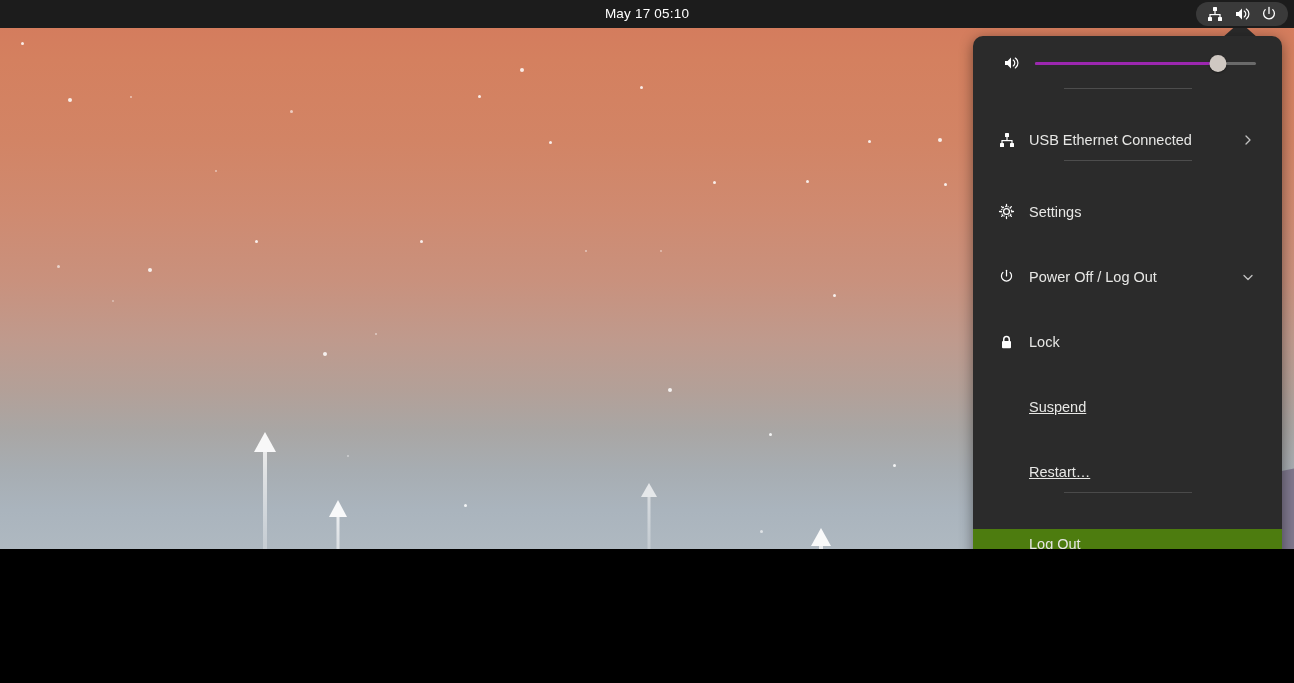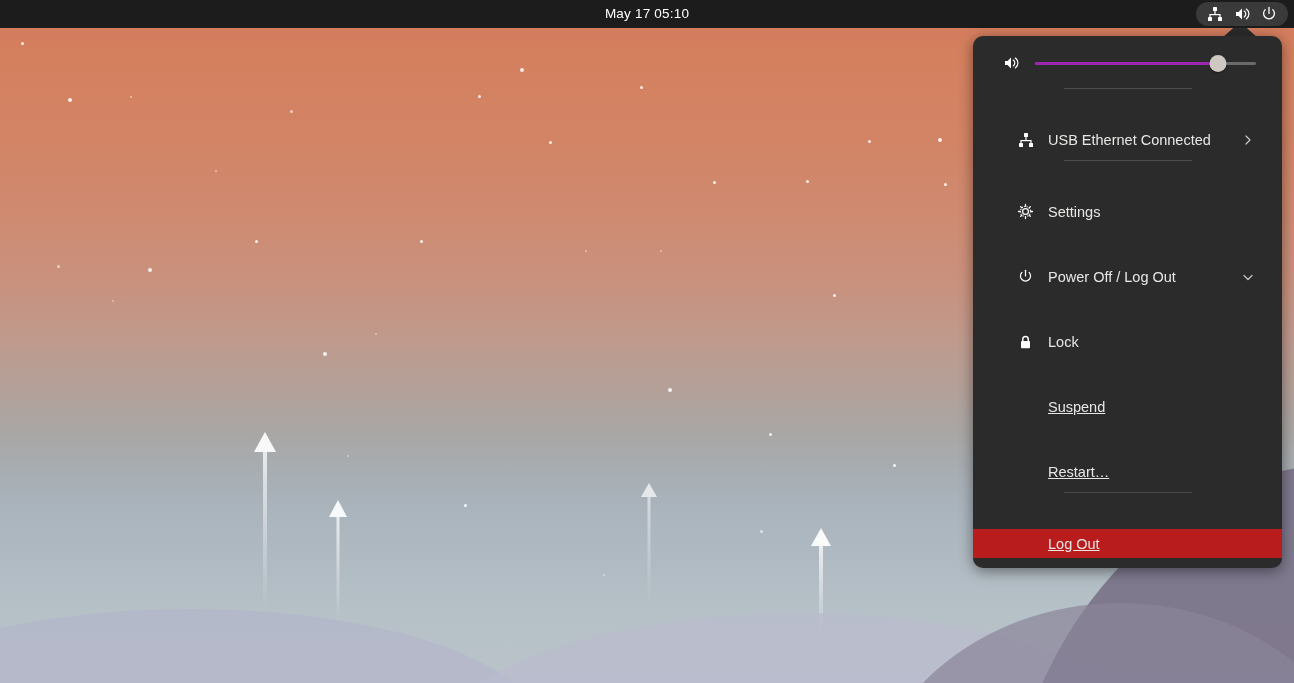--- a/index.html
+++ b/index.html
@@ -7,21 +7,21 @@
     padding: 0;
     background: #000;
   }
   body {
     font-family: "Liberation Sans", sans-serif;
     -webkit-font-smoothing: antialiased;
   }
   #screen {
     position: relative;
     width: 1294px;
-    height: 683px;
+    height: 549px;
     overflow: hidden;
   }
 
   
   #wallpaper {
     position: absolute;
     left: 0; top: 0;
     width: 1294px;
     height: 683px;
     background: linear-gradient(to bottom,
@@ -188,26 +188,26 @@
     background: #4d4d4d;
     margin: 6px auto;
     width: 128px;
   }
   .sep.dim { background: #4a4a4a; }
 
   .mi {
     display: flex;
     align-items: center;
     height: 29px;
-    padding: 0 26px 0 43px;
+    padding: 0 26px 0 24px;
     color: #e7e7e5;
     font-size: 14.5px;
     margin-top: 36px;
   }
-  .mi.selected { background: #b91c1c; }
+  .mi.selected { background: #4d7c0f; }
   .mi .mic {
     width: 19px;
     flex: 0 0 19px;
     display: flex;
     align-items: center;
     justify-content: center;
     margin-right: 13px;
   }
   .mi .label { flex: 1; white-space: nowrap; }
   .mi .chev {

